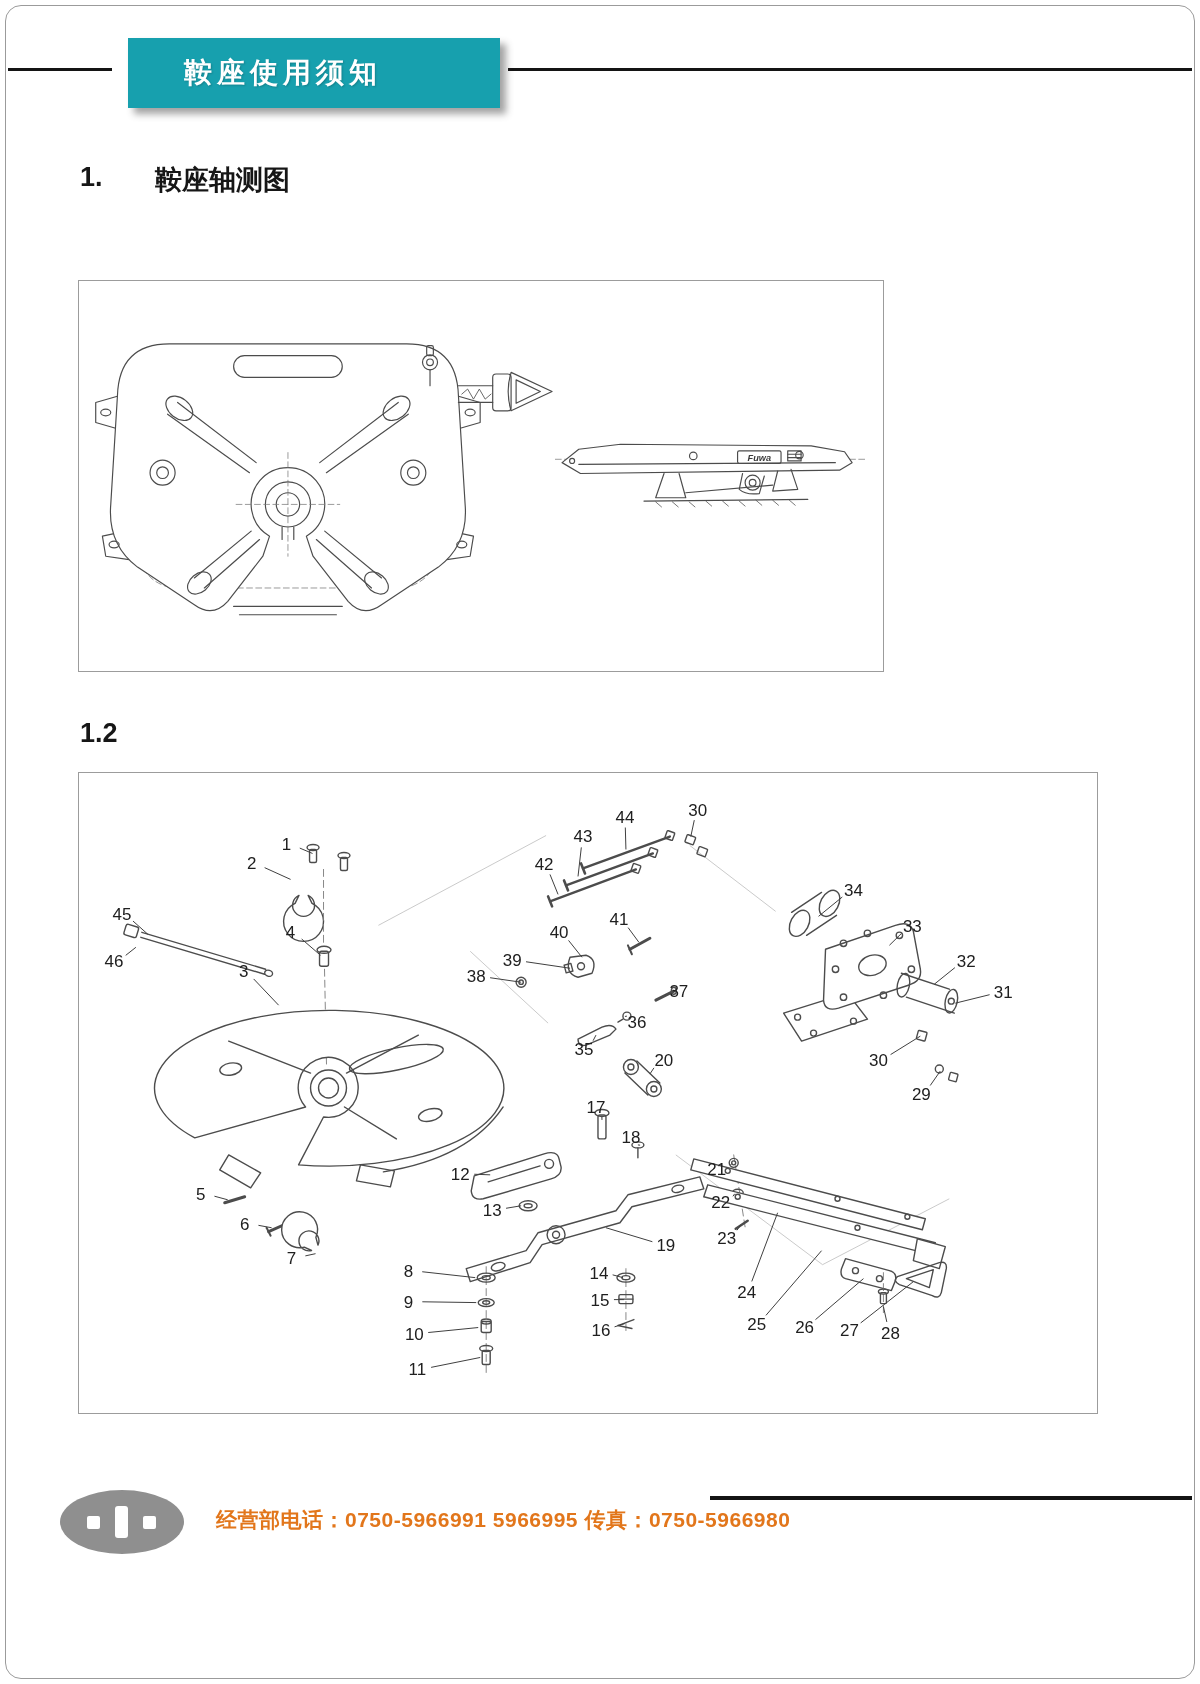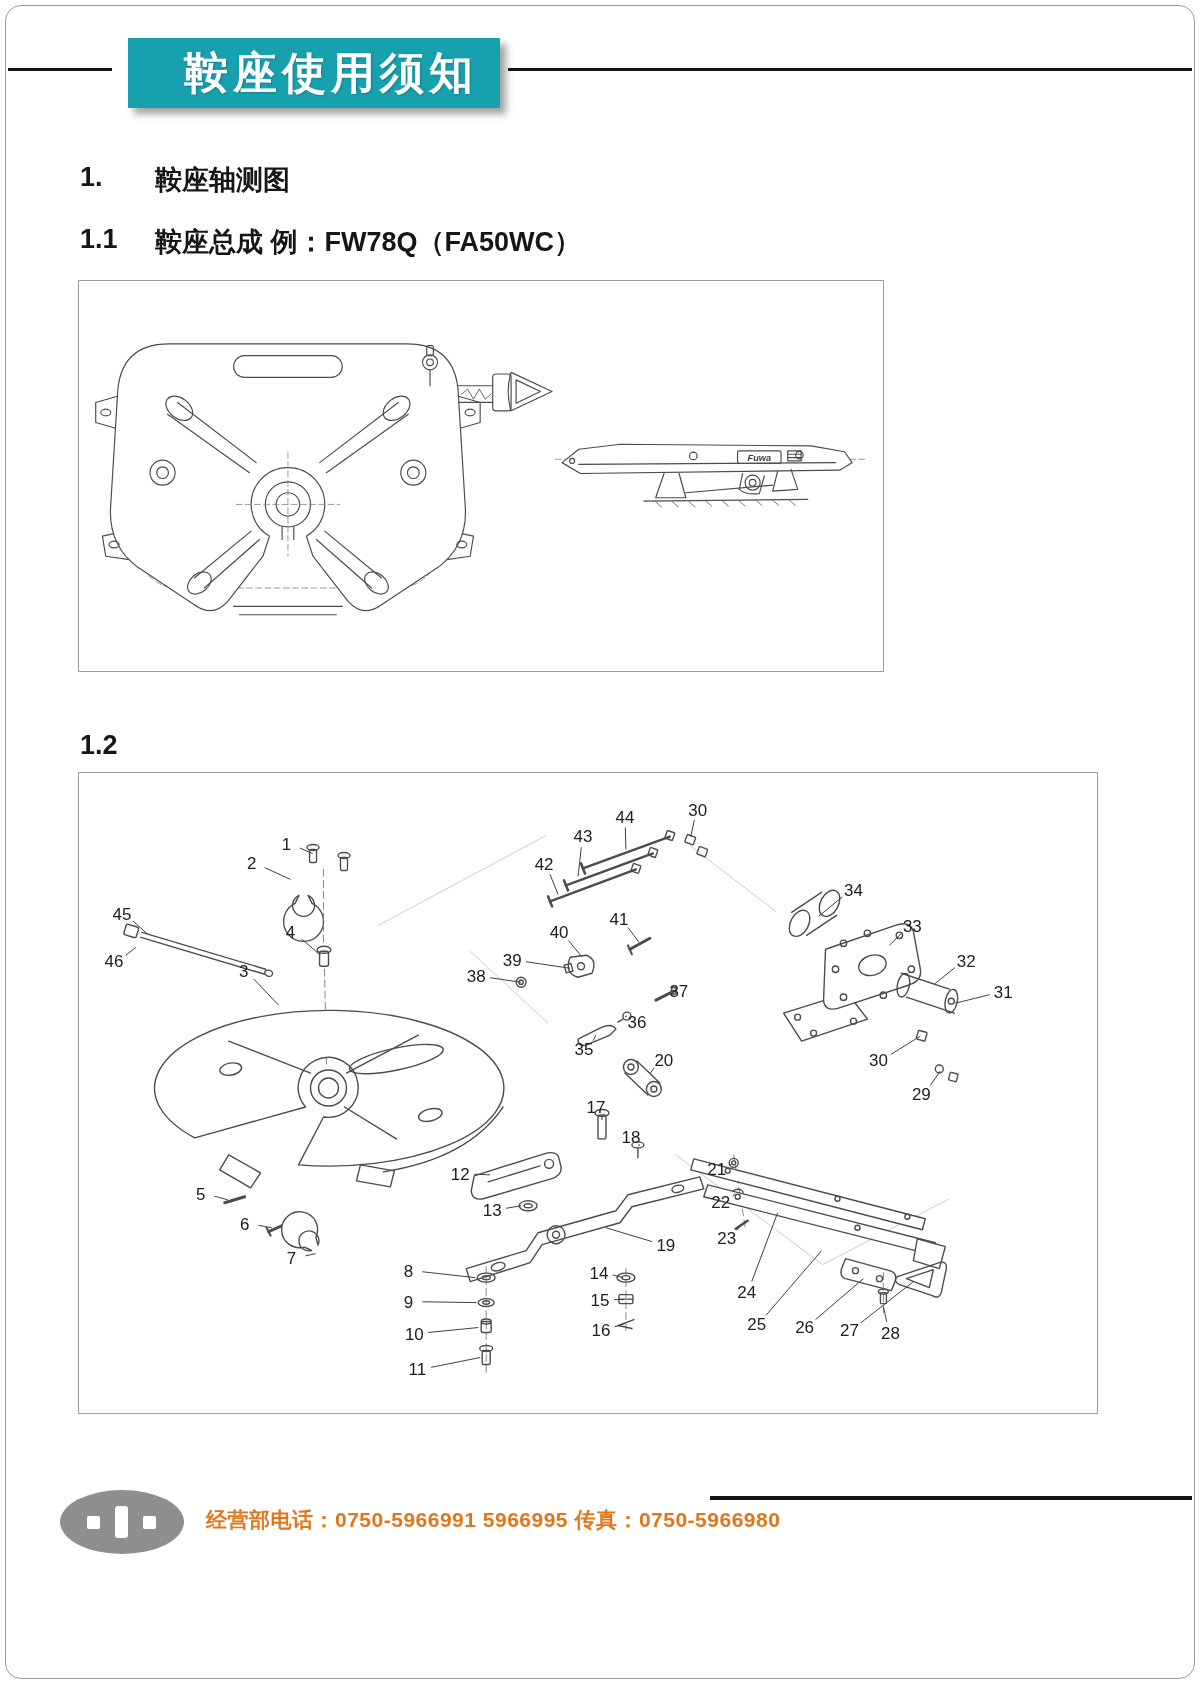--- a/index.html
+++ b/index.html
@@ -11,66 +11,62 @@
   .page{
     position:relative;width:1200px;height:1684px;background:#fff;
     font-family:"Liberation Sans",sans-serif;color:#1a1a1a;overflow:hidden;
   }
   .frame{position:absolute;inset:5px;border:1.5px solid #9b9b9b;border-radius:16px;pointer-events:none;}
   .rule{position:absolute;height:3px;background:var(--rule);}
   .rule-left{left:8px;top:68px;width:104px;}
   .rule-right{left:508px;top:68px;width:684px;}
   .banner{
     position:absolute;left:128px;top:38px;width:372px;height:70px;
-    background:var(--accent);color:#fff;font-size:44px;font-weight:700;
+    background:var(--accent);color:#fff;font-size:28px;font-weight:700;
     line-height:70px;padding-left:56px;letter-spacing:5px;box-sizing:border-box;
     box-shadow:6px 6px 7px rgba(50,50,50,0.45);
     text-shadow:1px 1px 2px rgba(0,0,0,0.2);z-index:2;
   }
   .heading{position:absolute;display:flex;font-weight:700;font-size:27px;color:#161616;}
   .heading .num{width:75px;flex:0 0 75px;}
   .h1{left:80px;top:162px;}
   .h11{left:80px;top:224px;}
-  .h12{left:80px;top:718px;margin-top:12px;}
+  .h12{left:80px;top:718px;}
   .figbox{position:absolute;border:1px solid #9c9c9c;background:#fff;box-sizing:border-box;}
   .box1{left:78px;top:280px;width:806px;height:392px;}
   .box2{left:78px;top:772px;width:1020px;height:642px;}
   .figbox svg{display:block;width:100%;height:100%;}
   
   .draw{stroke:#4c4c4c;stroke-width:1.4;fill:none;stroke-linecap:round;stroke-linejoin:round;}
   .dash{stroke:#7a7a7a;stroke-width:0.9;stroke-dasharray:7 4;fill:none;}
   .dash2{stroke:#8a8a8a;stroke-width:0.8;stroke-dasharray:4 3;fill:none;}
   .faint{stroke:#bdbdbd;stroke-width:0.8;fill:none;}
   text.part-num{font-size:17px;fill:#202020;text-anchor:middle;font-family:"Liberation Sans",sans-serif;}
   line.leader{stroke:#3f3f3f;stroke-width:1;}
   text.brand{font-size:11px;font-weight:700;font-style:italic;fill:#3c3c3c;text-anchor:middle;stroke:none;font-family:"Liberation Sans",sans-serif;}
   
-  .footer-contact{position:absolute;left:206px;top:1506px;font-size:21px;font-weight:600;color:var(--contact);letter-spacing:0.5px;}
+  .footer-contact{position:absolute;left:216px;top:1506px;font-size:21px;font-weight:600;color:var(--contact);letter-spacing:0.5px;}
   .footer-bar{position:absolute;left:710px;top:1496px;width:482px;height:4px;background:var(--rule);}
   .footer-logo{position:absolute;left:57px;top:1488px;}
 </style>
 </head>
 <body>
 
 <div class="page">
   <div class="frame"></div>
 
   <div class="rule rule-left"></div>
   <div class="rule rule-right"></div>
   <div class="banner">
     <span>鞍座使用须知</span>
   </div>
 
   <div class="heading h1">
     <span class="num">1.</span>
     <span>鞍座轴测图</span>
-  </div>
-  <div class="heading h11">
-    <span class="num">1.1</span>
-    <span>鞍座总成 例：FW78Q（FA50WC）</span>
   </div>
 
   <div class="figbox box1">
     <svg viewBox="0 0 962 392">
       <g class="draw">
 
         <rect class="dash" x="70" y="64" width="360" height="266" rx="48"></rect>
         <path class="dash2" d="M 258,72 L 340,338 M 296,70 L 376,335"></path>
 
         <path fill="#fff" d="M 48,100 L 20,108 L 20,132 L 48,140 Z"></path>

